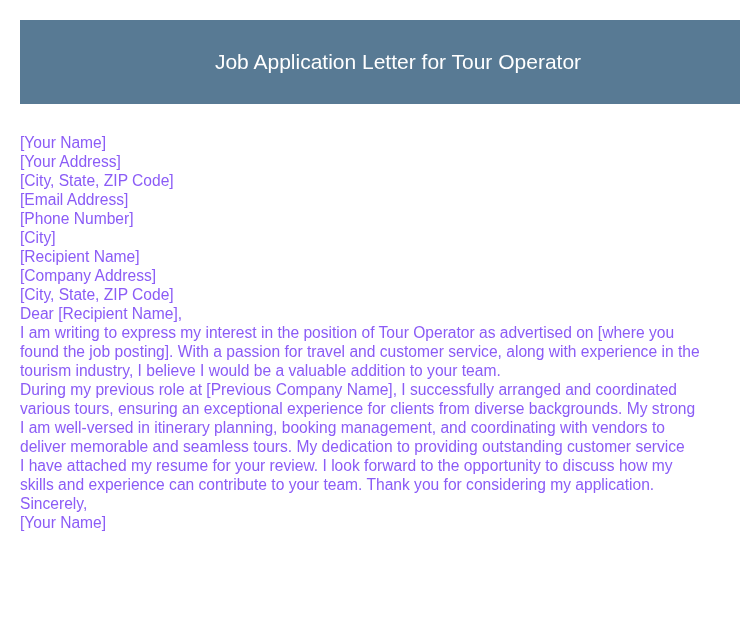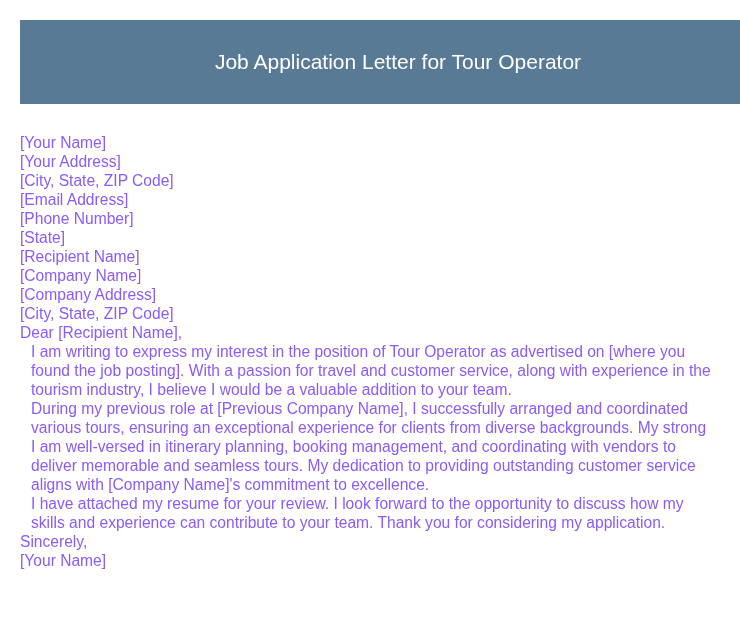--- a/index.html
+++ b/index.html
@@ -40,60 +40,57 @@
     color: #8b5cf6;
     font-size: 15.6px;
     line-height: 19px;
   }
   .line {
     display: block;
     white-space: nowrap;
   }
   .para {
     display: block;
-    margin-left: 11px;
   }
 </style>
 </head>
 <body>
 
 <div class="header">
   <span class="header-title">Job Application Letter for Tour Operator</span>
 </div>
 
 <div class="letter">
   <div>
     <span class="line">[Your Name]</span>
     <span class="line">[Your Address]</span>
     <span class="line">[City, State, ZIP Code]</span>
     <span class="line">[Email Address]</span>
     <span class="line">[Phone Number]</span>
   </div>
-  <span class="line">[State]</span>
+  <span class="line">[City]</span>
   <div>
     <span class="line">[Recipient Name]</span>
-    <span class="line">[Company Name]</span>
     <span class="line">[Company Address]</span>
     <span class="line">[City, State, ZIP Code]</span>
   </div>
   <span class="line">Dear [Recipient Name],</span>
 
   <div class="para">
     <span class="line">I am writing to express my interest in the position of Tour Operator as advertised on [where you</span>
     <span class="line">found the job posting]. With a passion for travel and customer service, along with experience in the</span>
     <span class="line">tourism industry, I believe I would be a valuable addition to your team.</span>
   </div>
   <div class="para">
     <span class="line">During my previous role at [Previous Company Name], I successfully arranged and coordinated</span>
     <span class="line">various tours, ensuring an exceptional experience for clients from diverse backgrounds. My strong</span>
   </div>
   <div class="para">
     <span class="line">I am well-versed in itinerary planning, booking management, and coordinating with vendors to</span>
     <span class="line">deliver memorable and seamless tours. My dedication to providing outstanding customer service</span>
-    <span class="line">aligns with [Company Name]'s commitment to excellence.</span>
   </div>
   <div class="para">
     <span class="line">I have attached my resume for your review. I look forward to the opportunity to discuss how my</span>
     <span class="line">skills and experience can contribute to your team. Thank you for considering my application.</span>
   </div>
 
   <span class="line">Sincerely,</span>
   <span class="line">[Your Name]</span>
 </div>
 

